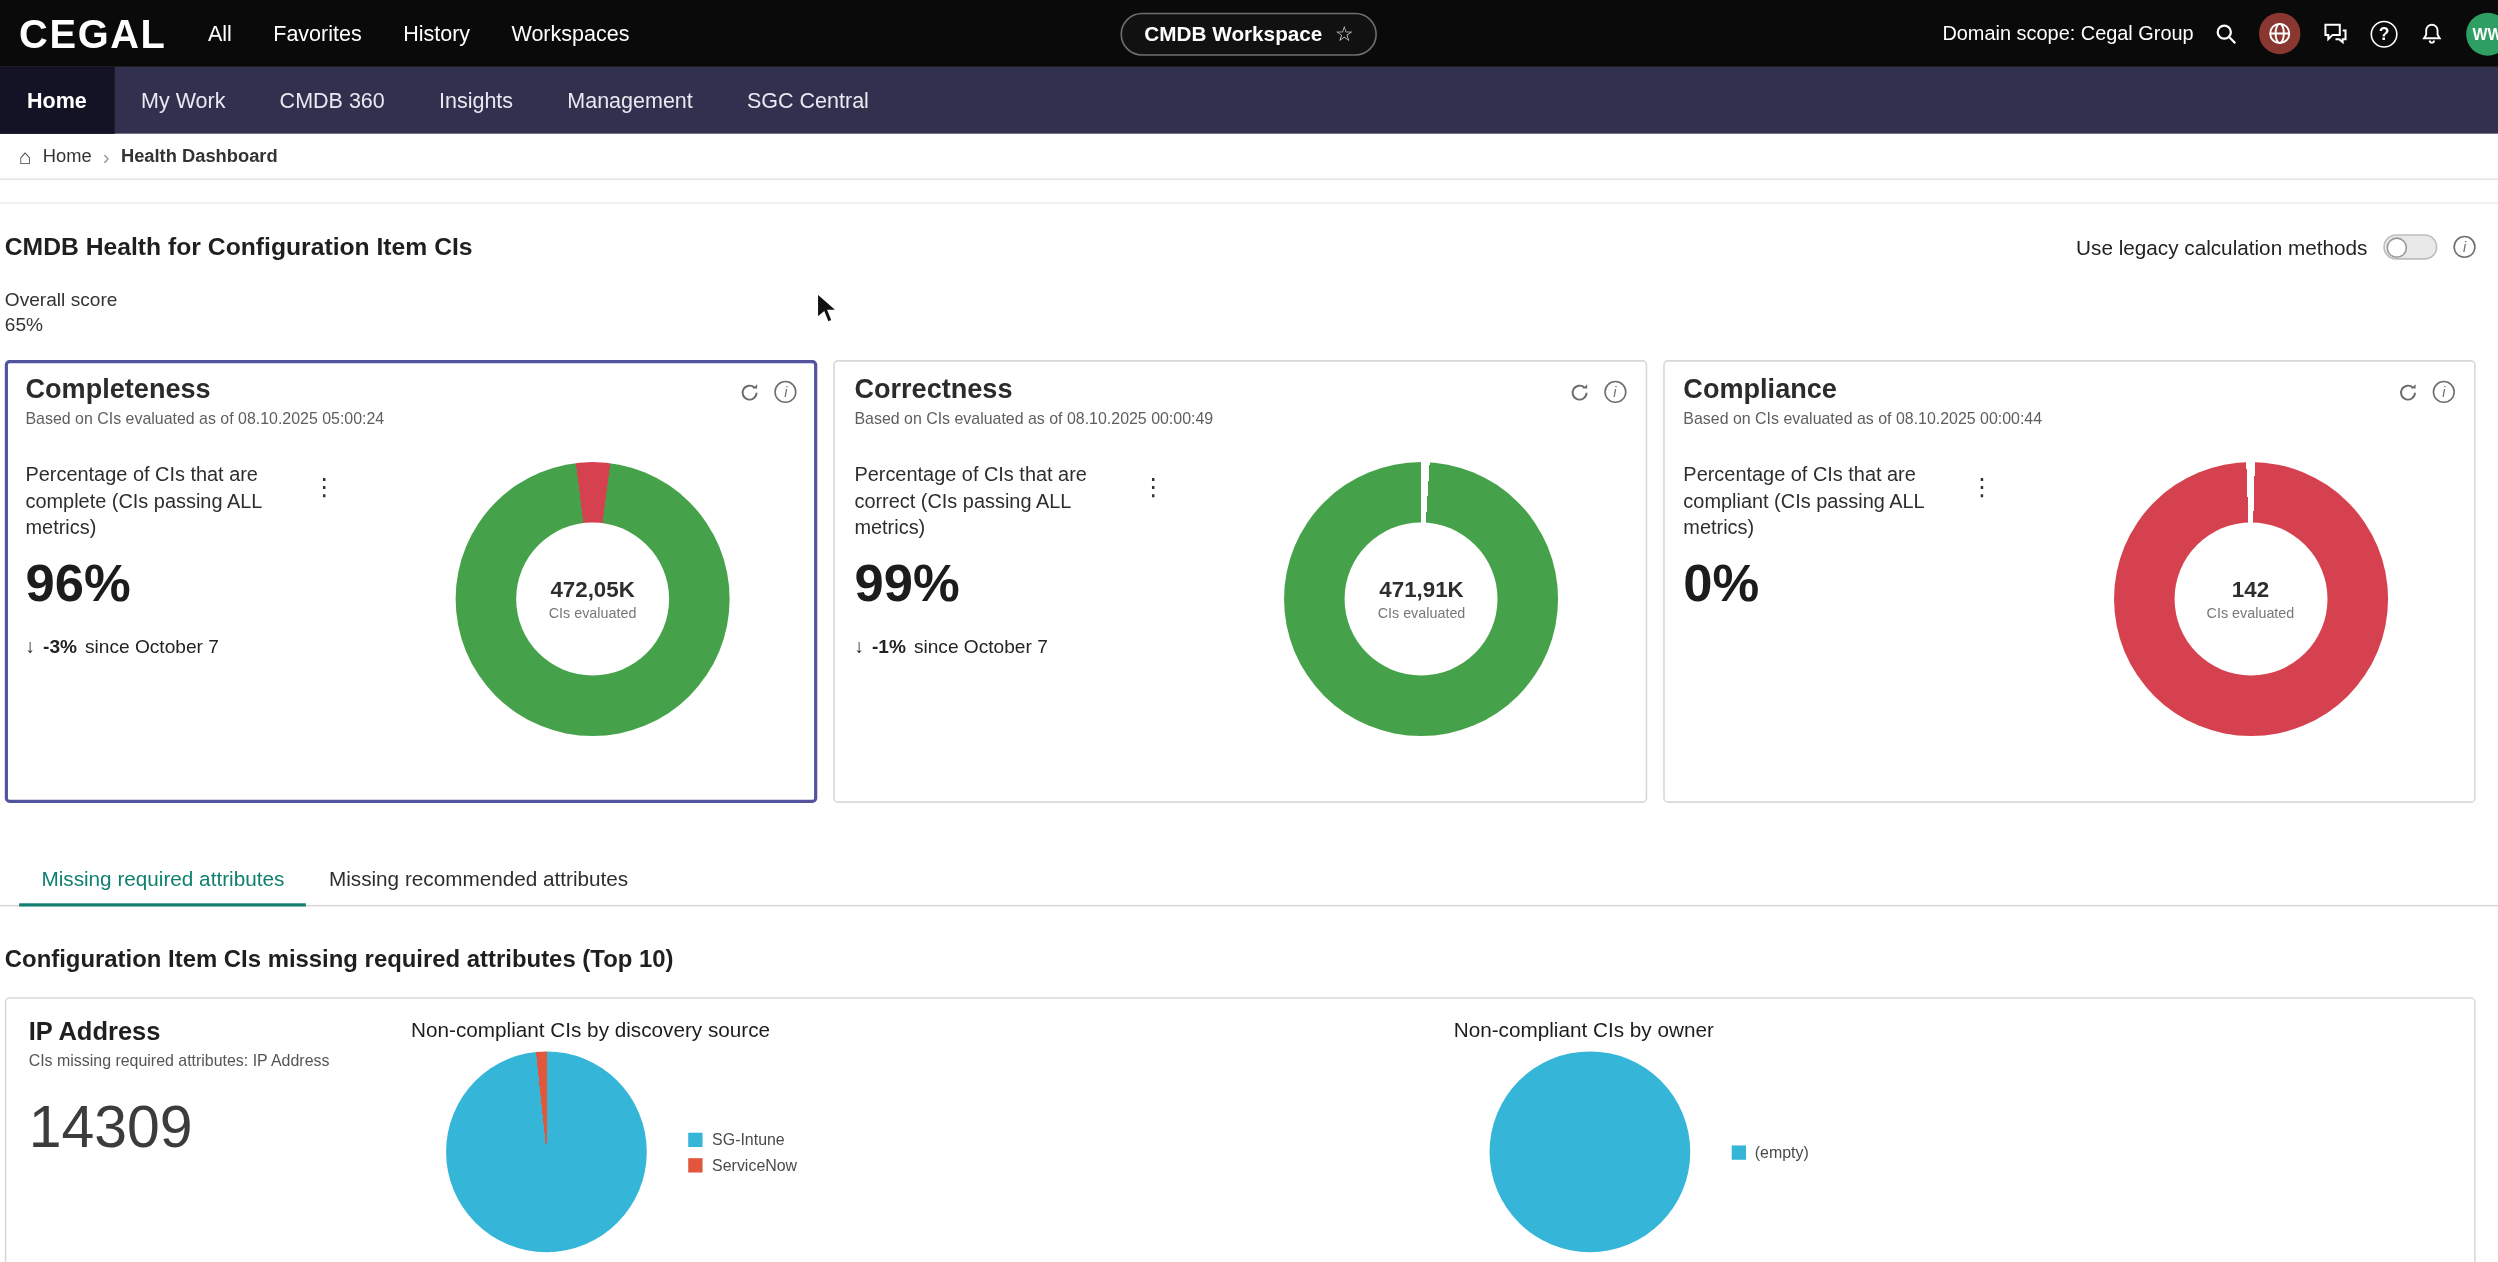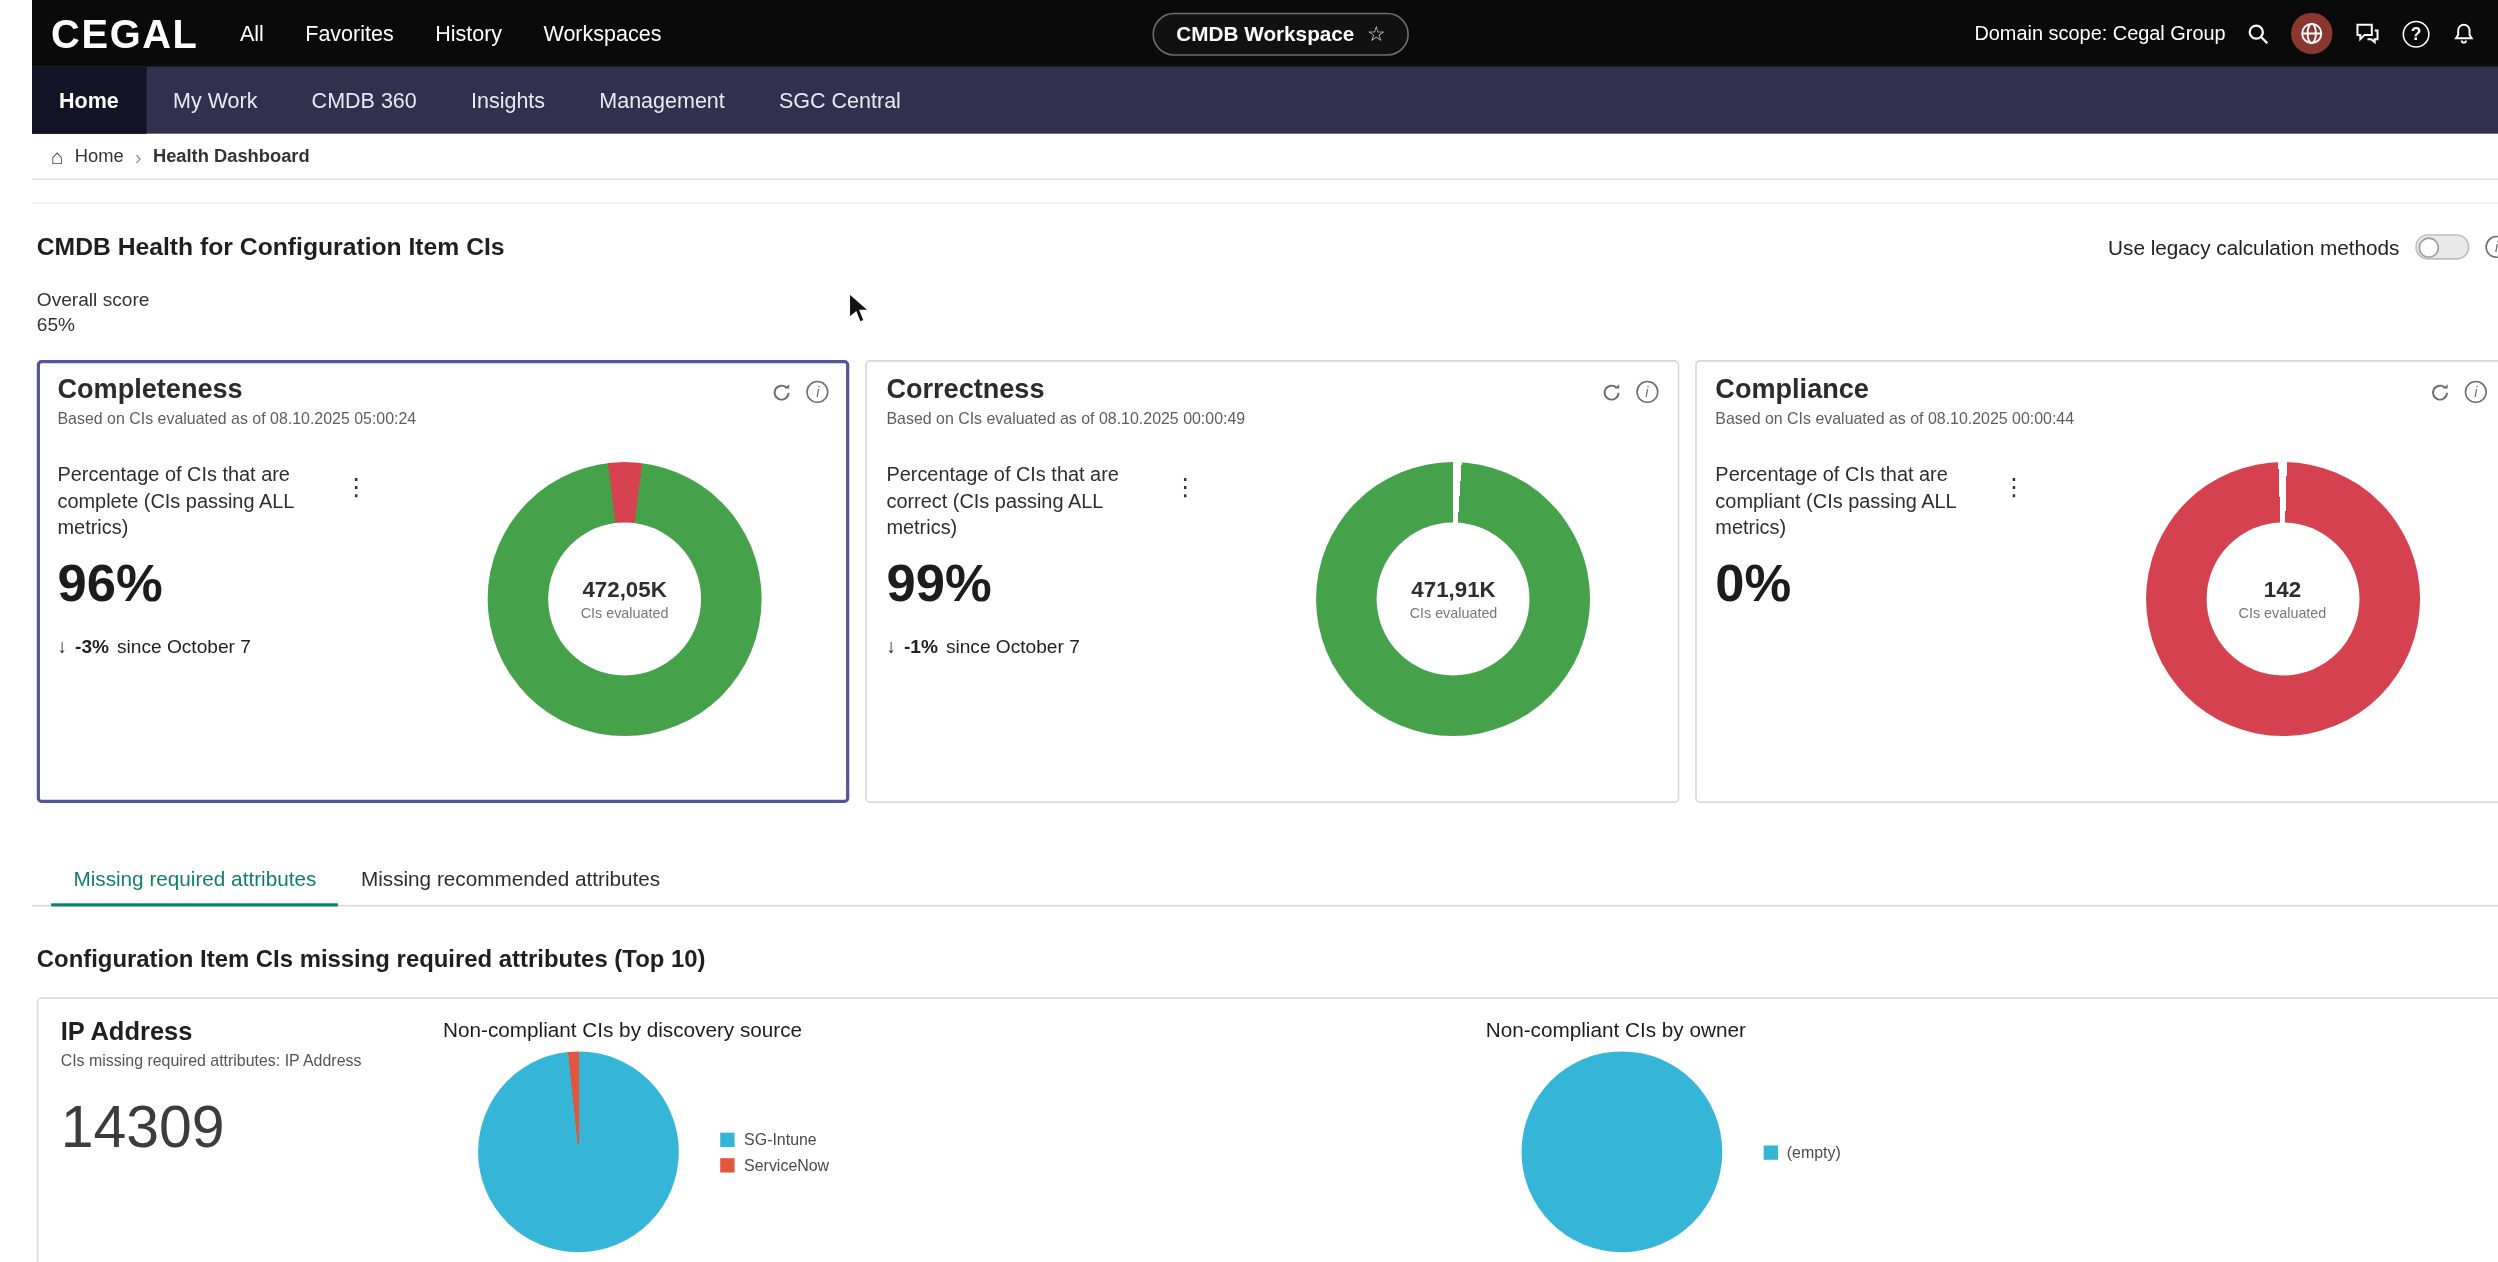--- a/index.html
+++ b/index.html
@@ -2,21 +2,21 @@
 <html><head>
 <meta charset="utf-8">
 <style>
   * { box-sizing: border-box; margin: 0; padding: 0; }
   html,body { background:#fff; }
   body {
     width: 2498px; height: 1262px; overflow: hidden;
     font-family: "Liberation Sans", sans-serif;
     color: #222;
   }
-  .viewport { width:2498px; height:1262px; overflow:hidden; position:relative;padding-left:32px; }
+  .viewport { width:2498px; height:1262px; overflow:hidden; position:relative; }
   .scale { width:1568px; height:792px; transform:scale(1.5931); transform-origin:0 0; position:relative; background:#fff; }
 
   
   .topnav {
     height:42px; background:#0a0a0a; display:flex; align-items:center;
     padding:0 0 0 12px; position:relative; color:#fff;
   }
   .logo { font-size:25px; font-weight:800; letter-spacing:1px; color:#fff; margin-right:26px; }
   .topnav-items { display:flex; gap:26px; }
   .topnav-item { font-size:13.5px; color:#fff; cursor:pointer; }

